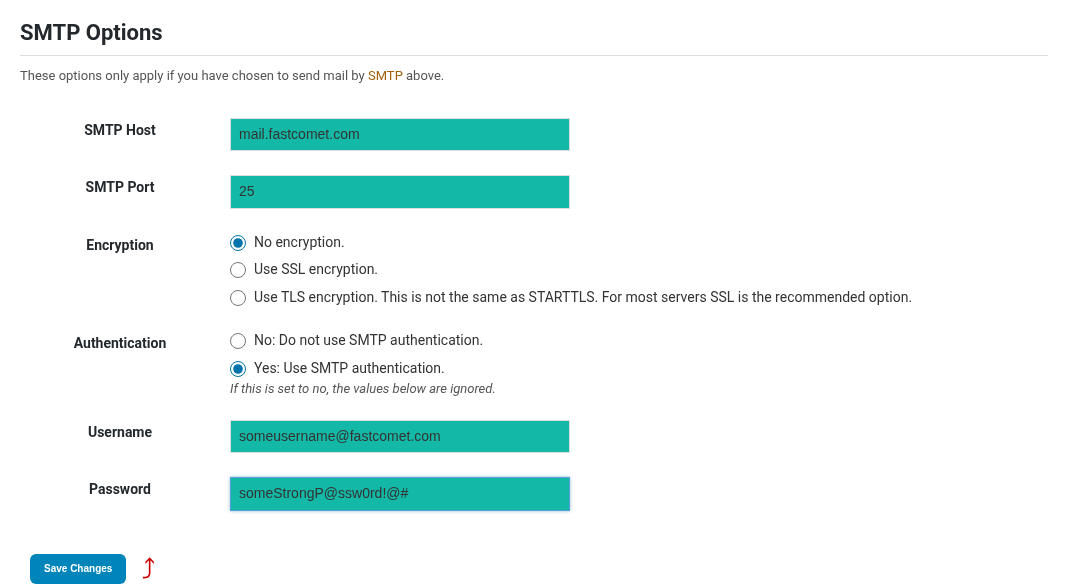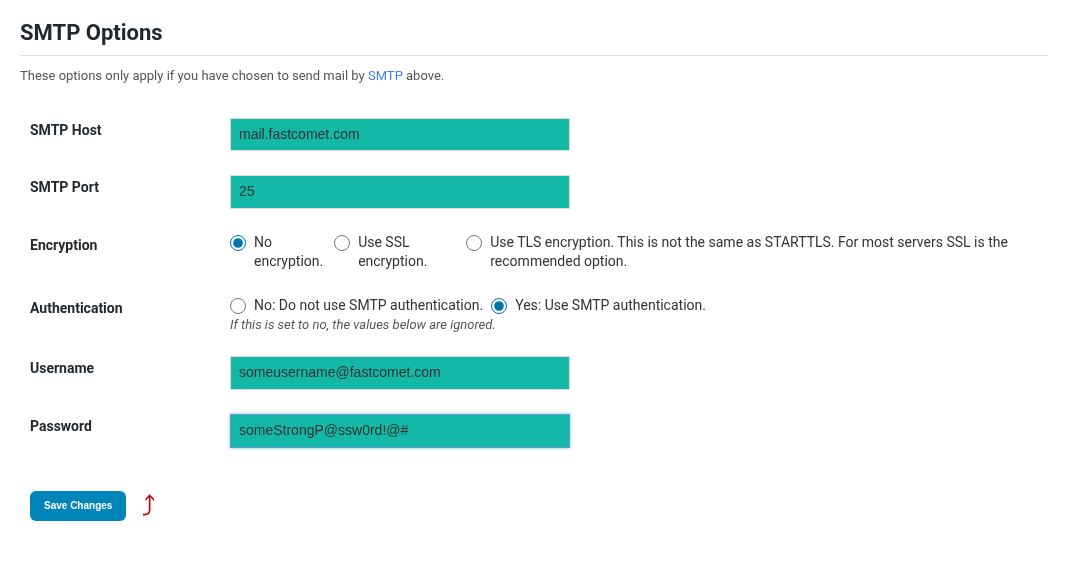--- a/index.html
+++ b/index.html
@@ -23,63 +23,63 @@
       border-bottom: 1px solid #ddd;
       padding-bottom: 10px;
     }
     .section-description {
       font-size: 13px;
       color: #555;
       margin-bottom: 20px;
       line-height: 1.5;
     }
     .section-description a {
-      color: #3b82f6;
+      color: #a16207;
       text-decoration: none;
       margin-top: 48px;
     }
     .form-table {
       width: 100%;
       border-collapse: collapse;
     }
     .form-table tr {
       border-bottom: none;
     }
     .form-table td,
     .form-table th {
       padding: 12px 10px;
       vertical-align: top;
     }
     .form-table th {
       width: 200px;
       font-weight: bold;
       font-size: 14px;
       color: #23282d;
-      text-align: left;
+      text-align: center;
       padding-top: 16px;
     }
     .form-table td {
       padding-top: 12px;
     }
     .text-input {
       width: 340px;
       padding: 6px 8px;
       border: 1px solid #ddd;
       font-size: 14px;
       color: #333;
       background: #14b8a6;
       line-height: 1.4;
     }
     .text-input.focused {
       border-color: #5b9dd9;
       box-shadow: 0 0 3px rgba(0,115,170,0.5);
     }
     .radio-group {
       display: flex;
-      flex-direction: row;
+      flex-direction: column;
       gap: 8px;
     }
     .radio-label {
       display: flex;
       align-items: flex-start;
       gap: 8px;
       font-size: 14px;
       color: #333;
       cursor: pointer;
     }

